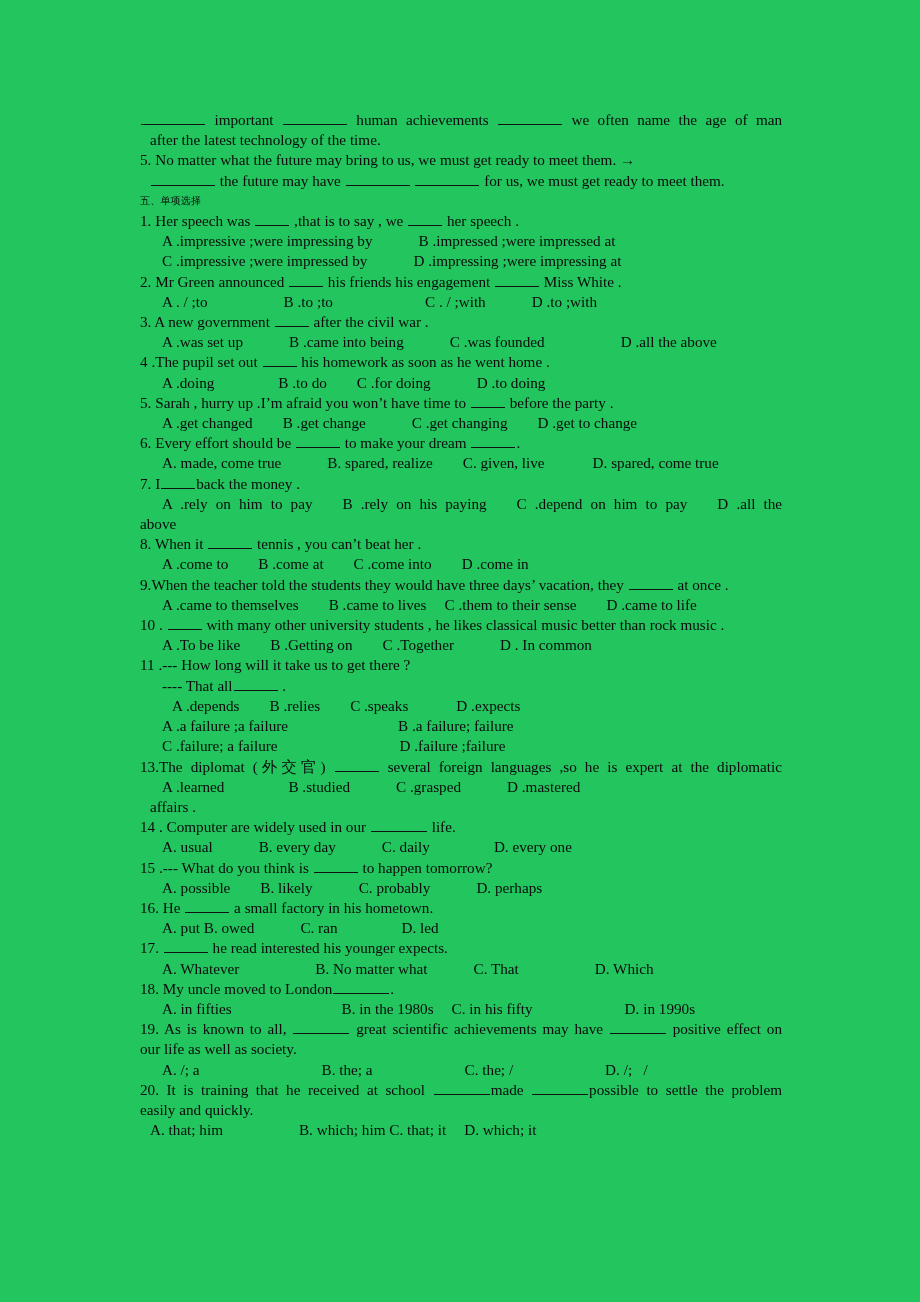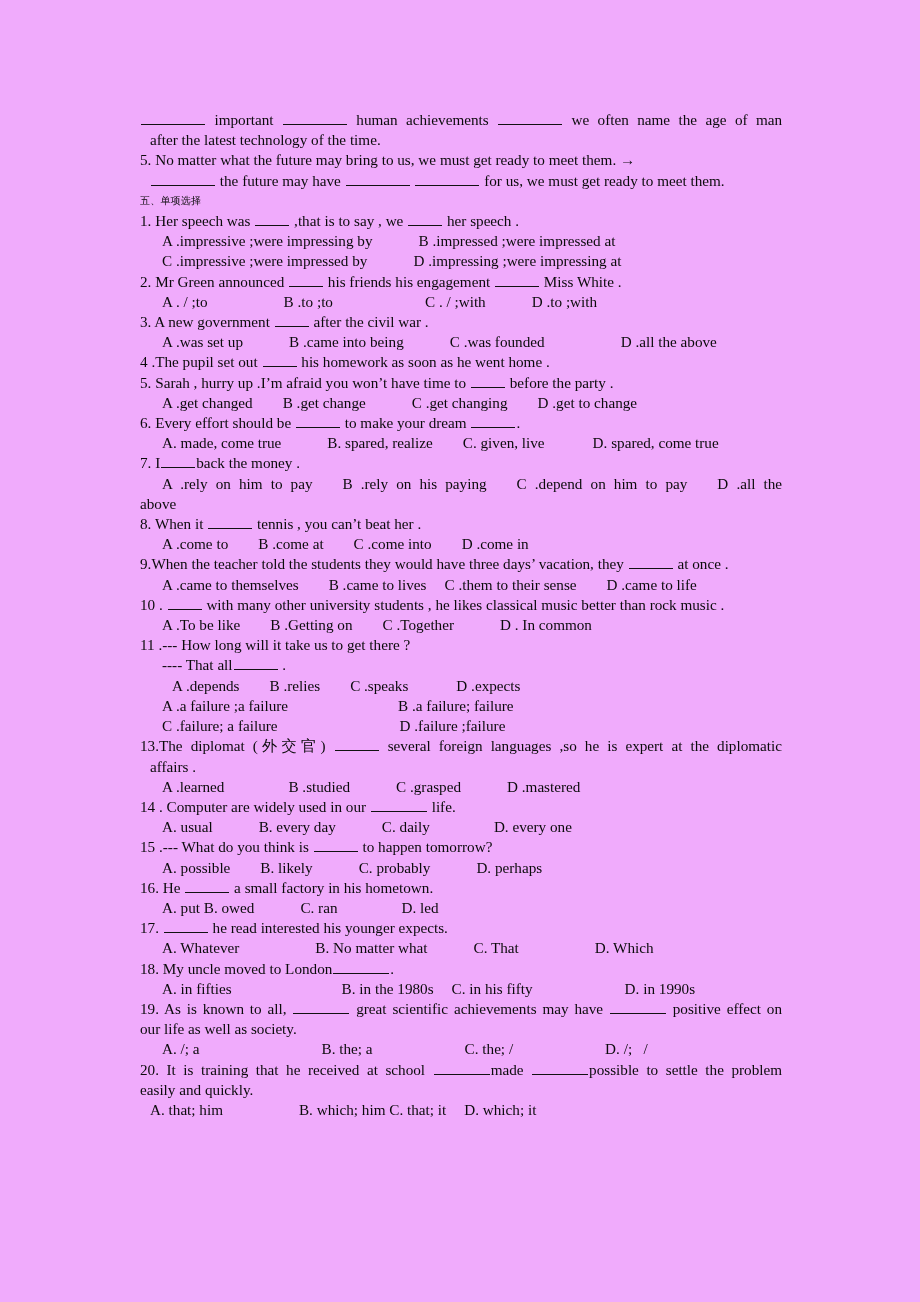--- a/index.html
+++ b/index.html
@@ -11,21 +11,21 @@
     width: 920px;
     height: 1302px;
     font-family: "Liberation Serif", "DejaVu Serif", serif;
     color: #000000;
     overflow: hidden;
   }
   #page {
     position: relative;
     width: 920px;
     height: 1302px;
-    background: #f0abfc;
+    background: #22c55e;
   }
   #sheet {
     position: absolute;
     left: 140px;
     top: 110px;
     width: 642px;
     font-size: 15.2px;
     line-height: 20.2px;
     color: #0b0b0b;
   }
@@ -84,20 +84,21 @@
     <div class="ln ind2"><span>A .impressive ;were impressing by</span><span class="gap-c"></span><span>B .impressed ;were impressed at</span></div>
     <div class="ln ind2"><span>C .impressive ;were impressed by</span><span class="gap-c"></span><span>D .impressing ;were impressing at</span></div>
 
     <div class="ln"><span>2. Mr Green announced</span> <span class="bl bl-m"></span> <span>his friends his engagement</span> <span class="bl bl-l"></span> <span>Miss White .</span></div>
     <div class="ln ind2"><span>A . / ;to</span><span class="gap-c"></span><span class="gap-b"></span><span>B .to ;to</span><span class="gap-c"></span><span class="gap-c"></span><span>C . / ;with</span><span class="gap-c"></span><span>D .to ;with</span></div>
 
     <div class="ln"><span>3. A new government</span> <span class="bl bl-m"></span> <span>after the civil war .</span></div>
     <div class="ln ind2"><span>A .was set up</span><span class="gap-c"></span><span>B .came into being</span><span class="gap-c"></span><span>C .was founded</span><span class="gap-c"></span><span class="gap-b"></span><span>D .all the above</span></div>
 
     <div class="ln"><span>4 .The pupil set out</span> <span class="bl bl-m"></span> <span>his homework as soon as he went home .</span></div>
+    <div class="ln ind2"><span>A .doing</span><span class="gap-c"></span><span class="gap-a"></span><span>B .to do</span><span class="gap-b"></span><span>C .for doing</span><span class="gap-c"></span><span>D .to doing</span></div>
 
     <div class="ln"><span>5. Sarah , hurry up .I’m afraid you won’t have time to</span> <span class="bl bl-m"></span> <span>before the party .</span></div>
     <div class="ln ind2"><span>A .get changed</span><span class="gap-b"></span><span>B .get change</span><span class="gap-c"></span><span>C .get changing</span><span class="gap-b"></span><span>D .get to change</span></div>
 
     <div class="ln"><span>6. Every effort should be</span> <span class="bl bl-l"></span> <span>to make your dream</span> <span class="bl bl-l"></span><span>.</span></div>
     <div class="ln ind2"><span>A. made, come true</span><span class="gap-c"></span><span>B. spared, realize</span><span class="gap-b"></span><span>C. given, live</span><span class="gap-b"></span><span class="gap-a"></span><span>D. spared, come true</span></div>
 
     <div class="ln"><span>7. I</span><span class="bl bl-m"></span><span>back the money .</span></div>
     <div class="just lastjust ind2"><span>A .rely on him to pay</span><span class="gap-b"></span><span>B .rely on his paying</span><span class="gap-b"></span><span>C .depend on him to pay</span><span class="gap-b"></span><span>D</span> <span>.all</span> <span>the</span></div>
     <div class="ln">above</div>
@@ -112,22 +113,22 @@
     <div class="ln ind2"><span>A .To be like</span><span class="gap-b"></span><span>B .Getting on</span><span class="gap-b"></span><span>C .Together</span><span class="gap-c"></span><span>D . In common</span></div>
 
     <div class="ln">11 .--- How long will it take us to get there ?</div>
     <div class="ln ind2"><span>---- That all</span><span class="bl bl-l"></span> <span>.</span></div>
     <div class="ln ind3"><span>A .depends</span><span class="gap-b"></span><span>B .relies</span><span class="gap-b"></span><span>C .speaks</span><span class="gap-b"></span><span class="gap-a"></span><span>D .expects</span></div>
 
     <div class="ln ind2"><span>A .a failure ;a failure</span><span class="gap-c"></span><span class="gap-c"></span><span class="gap-a"></span><span>B .a failure; failure</span></div>
     <div class="ln ind2"><span>C .failure; a failure</span><span class="gap-c"></span><span class="gap-c"></span><span class="gap-b"></span><span>D .failure ;failure</span></div>
 
     <div class="just lastjust"><span>13.The diplomat (外交官)</span> <span class="bl bl-l"></span> <span>several foreign languages ,so he is expert at the diplomatic</span></div>
+    <div class="ln ind2"><span>A .learned</span><span class="gap-c"></span><span class="gap-a"></span><span>B .studied</span><span class="gap-c"></span><span>C .grasped</span><span class="gap-c"></span><span>D .mastered</span></div>
     <div class="ln ind1">affairs .</div>
-    <div class="ln ind2"><span>A .learned</span><span class="gap-c"></span><span class="gap-a"></span><span>B .studied</span><span class="gap-c"></span><span>C .grasped</span><span class="gap-c"></span><span>D .mastered</span></div>
 
     <div class="ln"><span>14 . Computer are widely used in our</span> <span class="bl bl-xl"></span> <span>life.</span></div>
     <div class="ln ind2"><span>A. usual</span><span class="gap-c"></span><span>B. every day</span><span class="gap-c"></span><span>C. daily</span><span class="gap-c"></span><span class="gap-a"></span><span>D. every one</span></div>
 
     <div class="ln"><span>15 .--- What do you think is</span> <span class="bl bl-l"></span> <span>to happen tomorrow?</span></div>
     <div class="ln ind2"><span>A. possible</span><span class="gap-b"></span><span>B. likely</span><span class="gap-c"></span><span>C. probably</span><span class="gap-c"></span><span>D. perhaps</span></div>
 
     <div class="ln"><span>16. He</span> <span class="bl bl-l"></span> <span>a small factory in his hometown.</span></div>
     <div class="ln ind2"><span>A. put</span> <span>B. owed</span><span class="gap-c"></span><span>C. ran</span><span class="gap-c"></span><span class="gap-a"></span><span>D. led</span></div>
 

